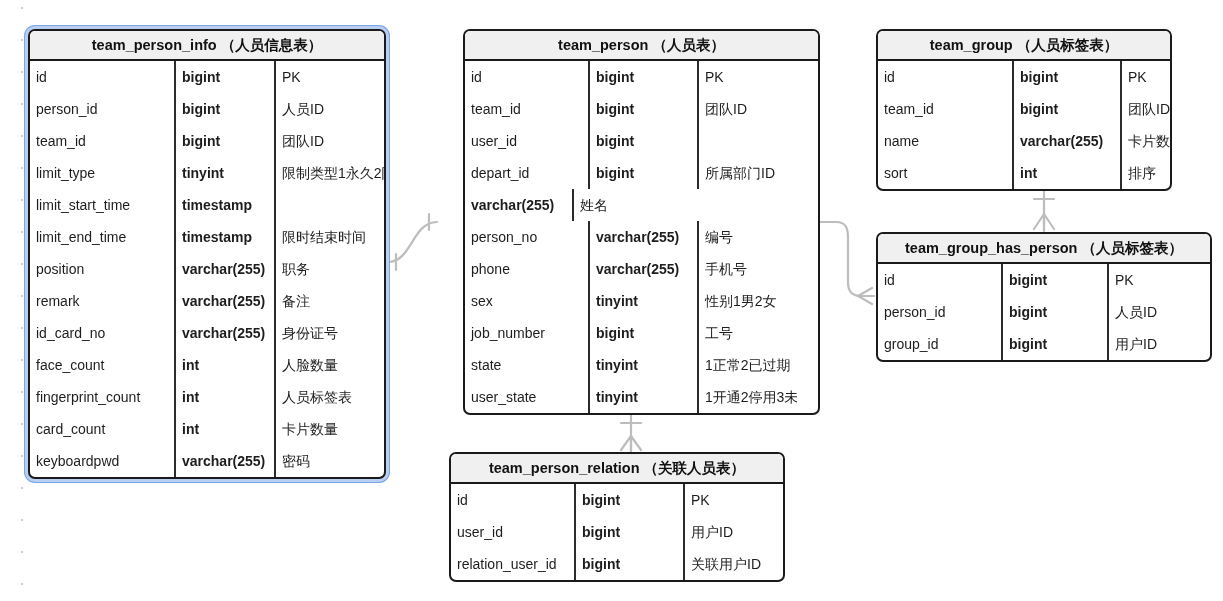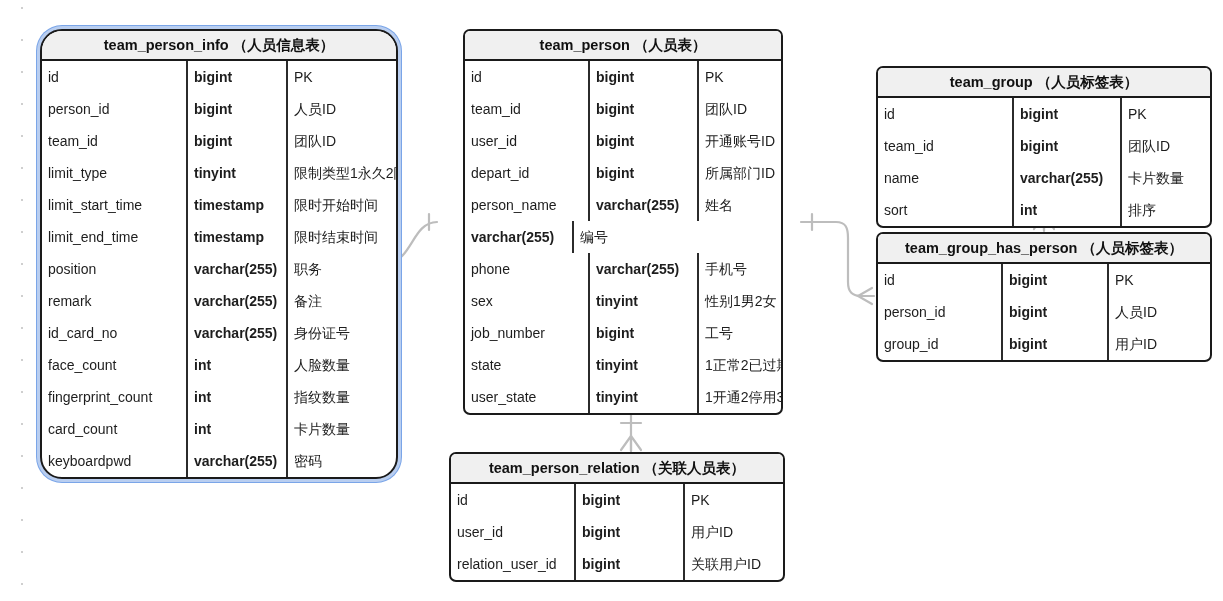--- a/index.html
+++ b/index.html
@@ -140,21 +140,21 @@
         team_person_relation : vertical, "+" then crow's foot --&gt;
       <g>
         <line x1="631" y1="412" x2="631" y2="451"></line>
         <line x1="621" y1="423" x2="641" y2="423"></line>
         <path d="M 631 436 L 621 450 M 631 436 L 631 451 M 631 436 L 641 450"></path>
       </g>
 
     </g>
   </svg>
 
-  <div class="table t-info selected" style="left:40px; top:29px; width:358px;border-radius:22px;">
+  <div class="table t-info selected" style="left:28px; top:29px; width:358px;">
     <div class="table-header">team_person_info （人员信息表）</div>
     <div class="rows">
       <div class="row">
         <div class="cell c-name">id</div>
         <div class="cell c-type">bigint</div>
         <div class="cell c-note">PK</div>
       </div>
       <div class="row">
         <div class="cell c-name">person_id</div>
         <div class="cell c-type">bigint</div>
@@ -166,21 +166,20 @@
         <div class="cell c-note">团队ID</div>
       </div>
       <div class="row">
         <div class="cell c-name">limit_type</div>
         <div class="cell c-type">tinyint</div>
         <div class="cell c-note">限制类型1永久2限时</div>
       </div>
       <div class="row">
         <div class="cell c-name">limit_start_time</div>
         <div class="cell c-type">timestamp</div>
-        <div class="cell c-note">限时开始时间</div>
       </div>
       <div class="row">
         <div class="cell c-name">limit_end_time</div>
         <div class="cell c-type">timestamp</div>
         <div class="cell c-note">限时结束时间</div>
       </div>
       <div class="row">
         <div class="cell c-name">position</div>
         <div class="cell c-type">varchar(255)</div>
         <div class="cell c-note">职务</div>
@@ -196,64 +195,63 @@
         <div class="cell c-note">身份证号</div>
       </div>
       <div class="row">
         <div class="cell c-name">face_count</div>
         <div class="cell c-type">int</div>
         <div class="cell c-note">人脸数量</div>
       </div>
       <div class="row">
         <div class="cell c-name">fingerprint_count</div>
         <div class="cell c-type">int</div>
-        <div class="cell c-note">指纹数量</div>
+        <div class="cell c-note">人员标签表</div>
       </div>
       <div class="row">
         <div class="cell c-name">card_count</div>
         <div class="cell c-type">int</div>
         <div class="cell c-note">卡片数量</div>
       </div>
       <div class="row">
         <div class="cell c-name">keyboardpwd</div>
         <div class="cell c-type">varchar(255)</div>
         <div class="cell c-note">密码</div>
       </div>
     </div>
   </div>
 
-  <div class="table t-person" style="left:463px; top:29px; width:320px;">
+  <div class="table t-person" style="left:463px; top:29px; width:357px;">
     <div class="table-header">team_person （人员表）</div>
     <div class="rows">
       <div class="row">
         <div class="cell c-name">id</div>
         <div class="cell c-type">bigint</div>
         <div class="cell c-note">PK</div>
       </div>
       <div class="row">
         <div class="cell c-name">team_id</div>
         <div class="cell c-type">bigint</div>
         <div class="cell c-note">团队ID</div>
       </div>
       <div class="row">
         <div class="cell c-name">user_id</div>
         <div class="cell c-type">bigint</div>
-        <div class="cell c-note">开通账号ID</div>
       </div>
       <div class="row">
         <div class="cell c-name">depart_id</div>
         <div class="cell c-type">bigint</div>
         <div class="cell c-note">所属部门ID</div>
       </div>
       <div class="row">
-        <div class="cell c-name">person_name</div>
         <div class="cell c-type">varchar(255)</div>
         <div class="cell c-note">姓名</div>
       </div>
       <div class="row">
+        <div class="cell c-name">person_no</div>
         <div class="cell c-type">varchar(255)</div>
         <div class="cell c-note">编号</div>
       </div>
       <div class="row">
         <div class="cell c-name">phone</div>
         <div class="cell c-type">varchar(255)</div>
         <div class="cell c-note">手机号</div>
       </div>
       <div class="row">
         <div class="cell c-name">sex</div>
@@ -271,21 +269,21 @@
         <div class="cell c-note">1正常2已过期</div>
       </div>
       <div class="row">
         <div class="cell c-name">user_state</div>
         <div class="cell c-type">tinyint</div>
         <div class="cell c-note">1开通2停用3未开通</div>
       </div>
     </div>
   </div>
 
-  <div class="table t-group" style="left:876px; top:29px; width:336px;margin-top:37px;">
+  <div class="table t-group" style="left:876px; top:29px; width:296px;">
     <div class="table-header">team_group （人员标签表）</div>
     <div class="rows">
       <div class="row">
         <div class="cell c-name">id</div>
         <div class="cell c-type">bigint</div>
         <div class="cell c-note">PK</div>
       </div>
       <div class="row">
         <div class="cell c-name">team_id</div>
         <div class="cell c-type">bigint</div>

